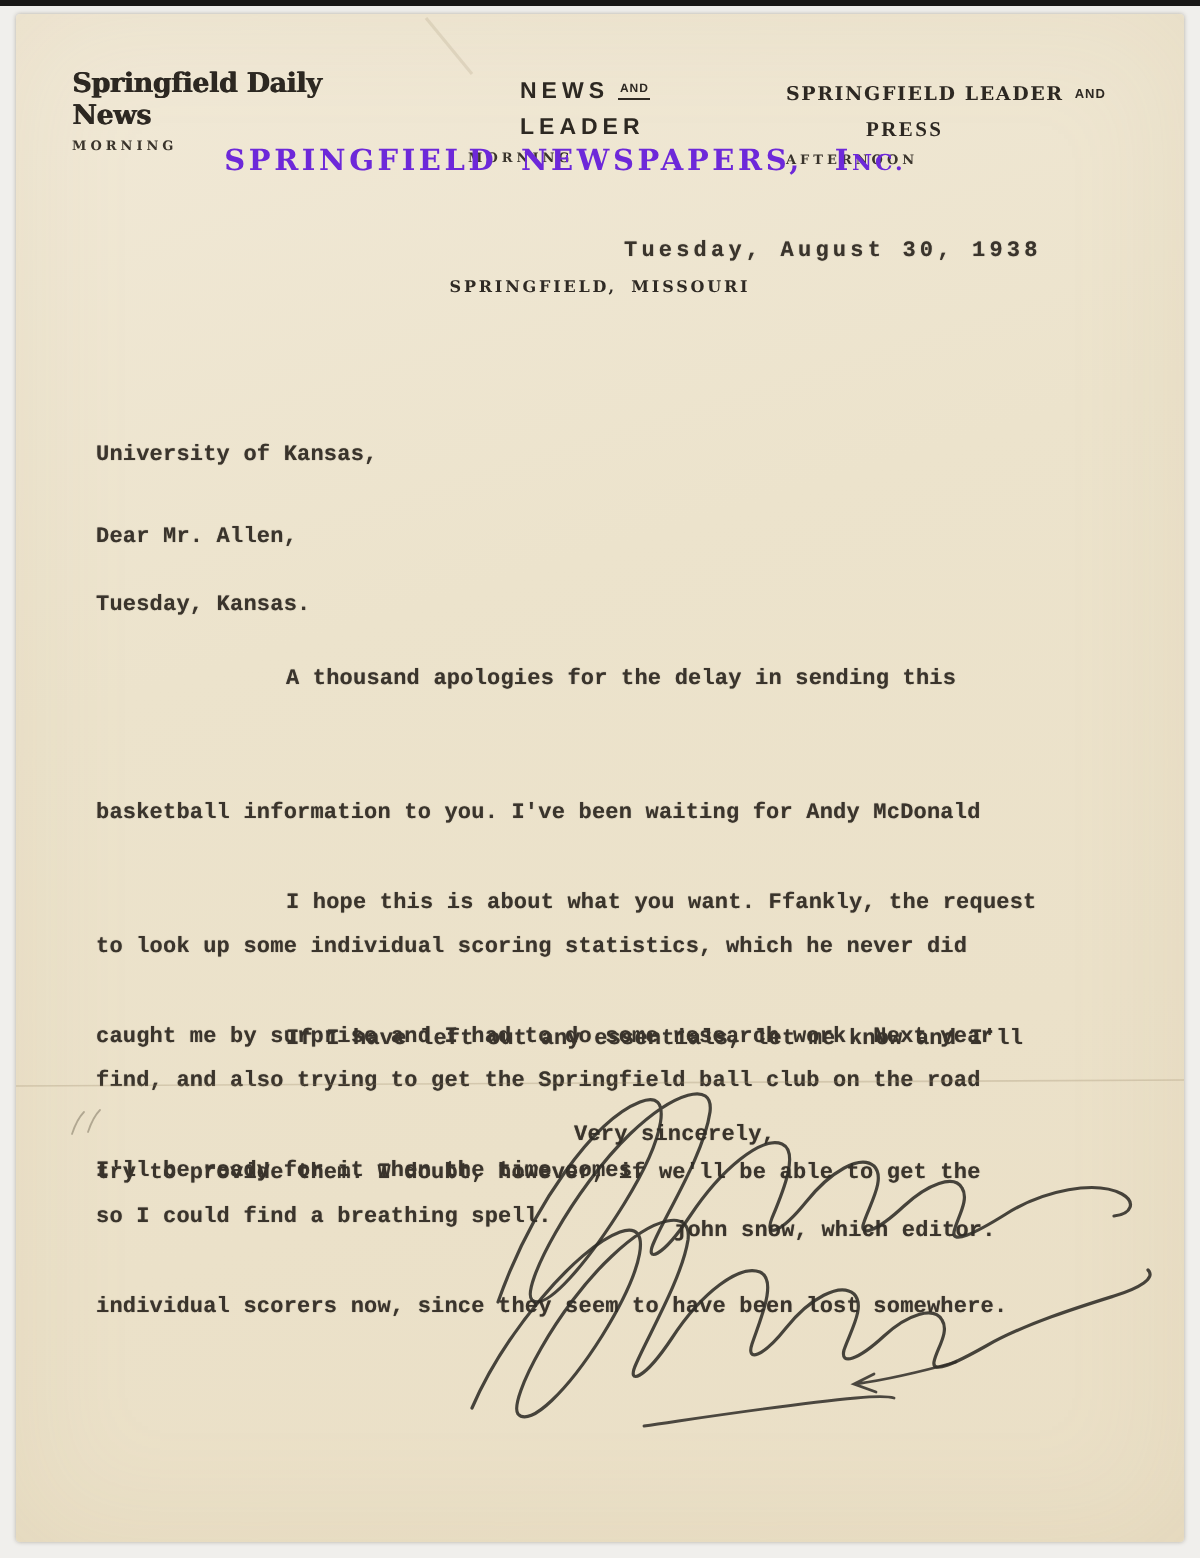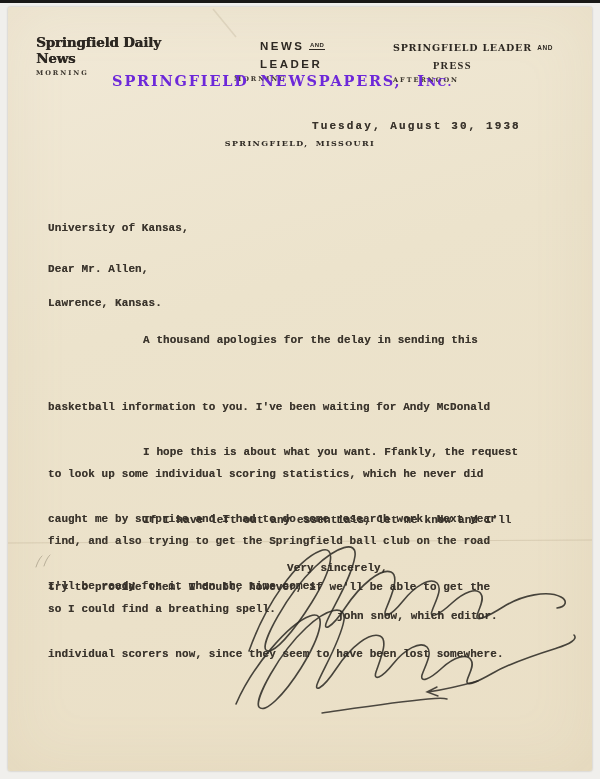--- a/index.html
+++ b/index.html
@@ -97,21 +97,21 @@
 <div class="company">
   <span>SPRINGFIELD NEWSPAPERS,</span>
   <span style="margin-left:4px;">I</span><span class="suffix-rest">NC.</span>
 </div>
 <div class="location">SPRINGFIELD, MISSOURI</div>
 
 <div class="type date">Tuesday, August 30, 1938</div>
 
 <div class="type addr" style="left:48px;top:166px;">
   <div>University of Kansas,</div>
-  <div>Lawrence, Kansas.</div>
+  <div>Tuesday, Kansas.</div>
 </div>
 
 <div class="type" style="left:48px;top:258px;">Dear Mr. Allen,</div>
 
 <div class="type" style="left:48px;top:284px;">
   <div class="indent">A thousand apologies for the delay in sending this</div>
   <div>basketball information to you. I've been waiting for Andy McDonald</div>
   <div>to look up some individual scoring statistics, which he never did</div>
   <div>find, and also trying to get the Springfield ball club on the road</div>
   <div>so I could find a breathing spell.</div>

